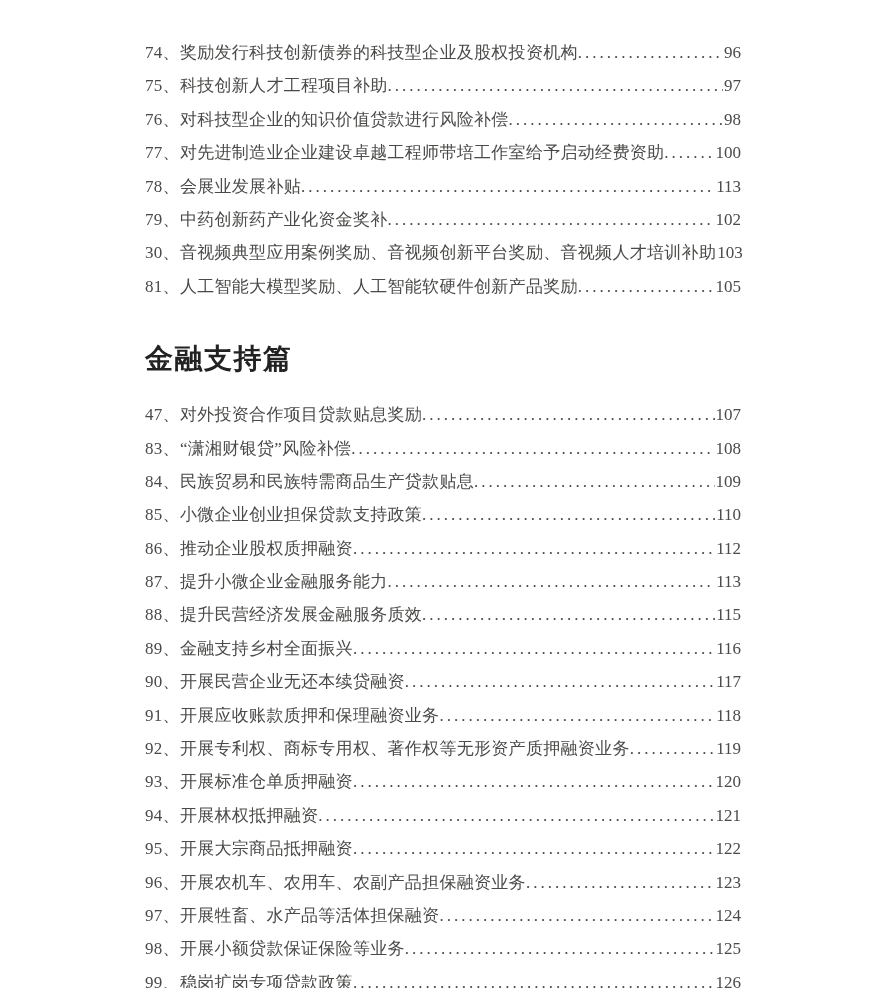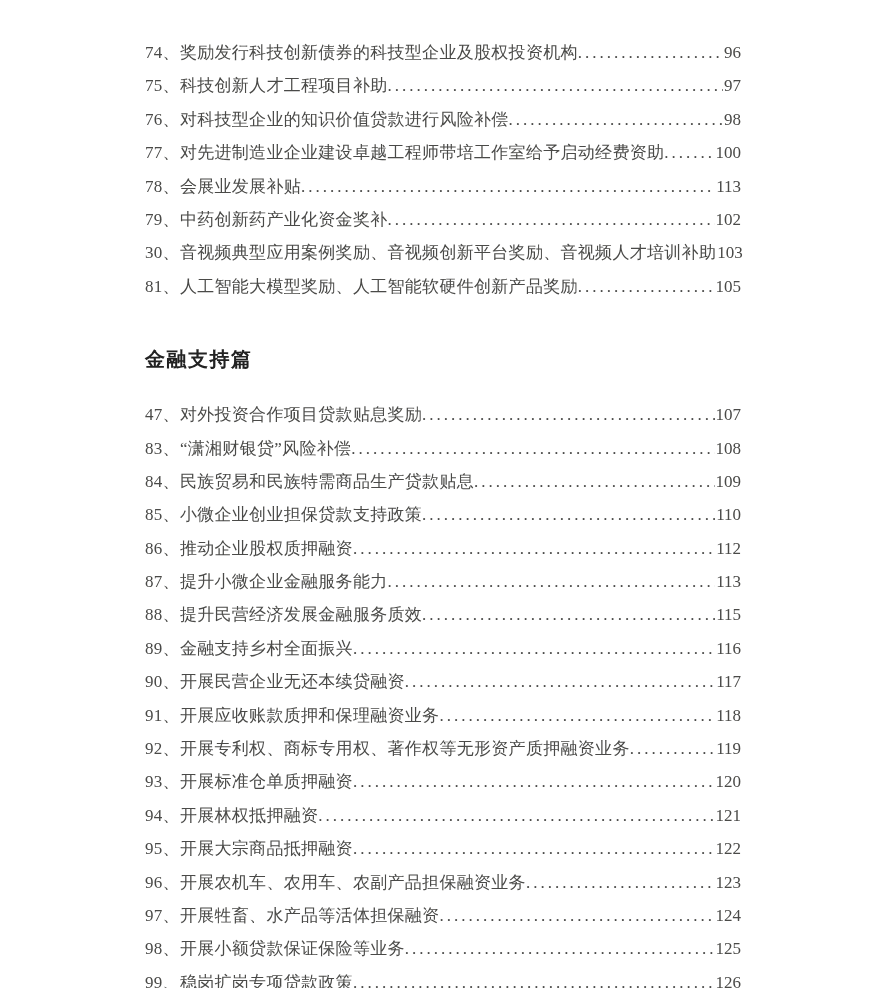--- a/index.html
+++ b/index.html
@@ -51,21 +51,21 @@
   }
   .toc-page {
     flex: 0 0 auto;
     text-align: right;
     padding-left: 1px;
   }
   .section-heading {
     margin: 55px 0 10px 0;
     font-family: Liberation Sans, sans-serif;
     font-weight: 700;
-    font-size: 20px;
+    font-size: 28px;
     line-height: 30px;
     letter-spacing: 1.5px;
     color: #222222;
   }
 </style>
 </head>
 <body>
 
 <div class="page">
 

